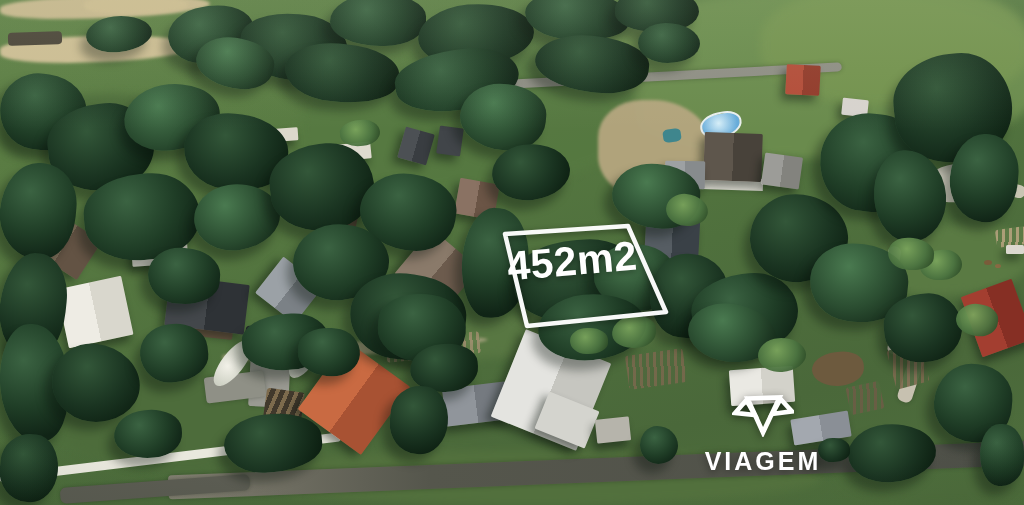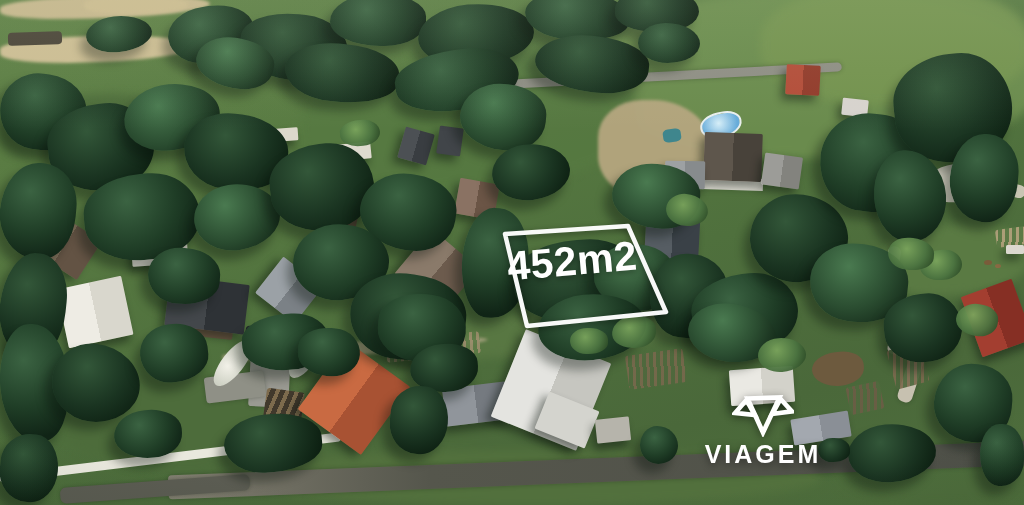--- a/index.html
+++ b/index.html
@@ -20,21 +20,21 @@
   #haze{position:absolute;inset:0;pointer-events:none;
     background:linear-gradient(180deg,rgba(222,232,204,.10),rgba(222,232,204,0) 26%),
                radial-gradient(120% 95% at 50% 42%,rgba(0,0,0,0) 60%,rgba(8,22,11,.20) 100%);}
   #plot-overlay{position:absolute;left:0;top:0;filter:drop-shadow(0 2px 3px rgba(0,0,0,.4));}
   #plot-overlay text{
     font-family:"Liberation Sans",sans-serif;font-weight:bold;font-size:41px;
     letter-spacing:.5px;fill:#ffffff;}
   #watermark{position:absolute;left:690px;top:393px;width:146px;text-align:center;
     filter:drop-shadow(0 2px 4px rgba(0,0,0,.45));}
   #watermark svg{display:block;margin:0 auto;}
-  #brand-text{color:#ffffff;font-weight:bold;font-size:25px;letter-spacing:3px;margin-top:3px;}
+  #brand-text{color:#ffffff;font-weight:bold;font-size:25px;letter-spacing:3px;margin-top:10px;}
 </style>
 </head>
 <body>
 
 <div id="canvas">
   <div id="scene">
       <div class="s patch" style="left: 600px; top: -10px; width: 440px; height: 168px; transform: rotate(0deg); background: rgb(108, 141, 78); opacity: 0.95;"></div>
       <div class="s patch" style="left: 760px; top: -15px; width: 270px; height: 120px; transform: rotate(0deg); background: rgb(116, 147, 79); opacity: 0.9;"></div>
       <div class="s patch" style="left: 300px; top: 58px; width: 340px; height: 130px; transform: rotate(-3deg); background: rgb(86, 121, 65); opacity: 0.9;"></div>
       <div class="s patch" style="left: 880px; top: 225px; width: 150px; height: 70px; transform: rotate(-5deg); background: rgb(93, 125, 69); opacity: 0.85;"></div>

